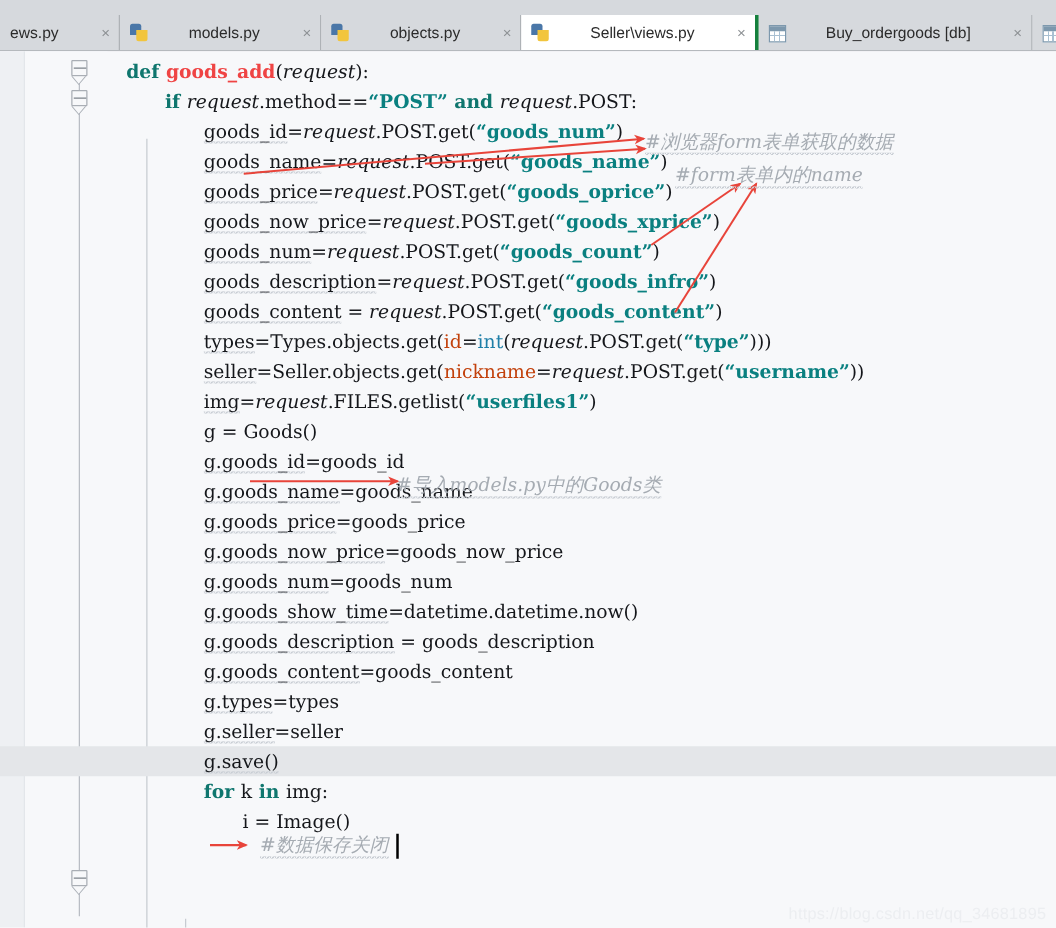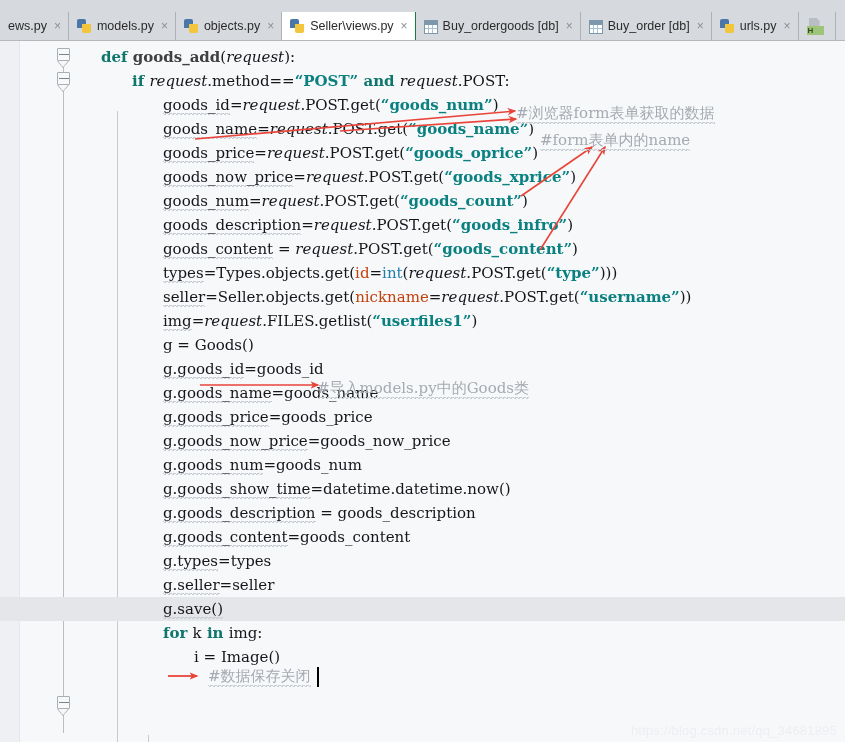--- a/index.html
+++ b/index.html
@@ -23,24 +23,25 @@
     display: flex; align-items: center;
     padding: 0 7px 0 8px;
     background: #d6d9dd;
     border-right: 1px solid #aeb2b6;
     font-family: "Liberation Sans", sans-serif;
     font-size: 12.5px;
     color: #2b2b2b;
     white-space: nowrap;
     position: relative;
     cursor: default;
+    gap: 27px;
   }
   .tab.active {
     background: #ffffff;
-    border-right: 1px solid #15803d;
+    border-right: 3px solid #15803d;
     align-items: center;
   }
   .tab .tlabel { margin: 0 6px 0 0; }
   .tab .closex {
     font-family: "Liberation Sans", sans-serif;
     font-size: 12px;
     color: #8d9194;
     margin-left: 1px;
     line-height: 1;
   }
@@ -164,21 +165,21 @@
     position: absolute;
     left: 0; height: 24px; line-height: 24px;
     white-space: pre;
   }
   .hl-row {
     position: absolute; left: 0; width: 845px; height: 24px;
     background: #e4e6e9;
   }
 
   .kw   { font-weight: bold; color: #0f766e; }
-  .fn   { font-weight: bold; color: #404040; text-align: center; }
+  .fn   { font-weight: bold; color: #ef4444; text-align: center; }
   .par  { font-style: italic; color: #14161a; margin-top: 28px; }
   .str  { color: #0a8080; font-weight: bold; }
   .bi   { color: #1f7fa8; }
   .kwarg{ color: #c2410c; }
   .plain{ color: #14161a; }
 
   
   .sq {
     background-image:
       repeating-linear-gradient(135deg, #c8cdd4 0 1px, transparent 1px 2px);
@@ -191,20 +192,21 @@
   
   #anno {
     position: absolute; left: 0; top: 0;
     width: 845px; height: 742px;
     pointer-events: none;
   }
   .anno-text {
     position: absolute;
     font-family: "DejaVu Serif", "Liberation Serif", serif;
     font-size: 15px;
+    font-style: italic;
     color: #a5abb2;
     white-space: pre;
   }
 
   
   #caret {
     position: absolute;
     width: 2px; background: #000;
   }
 

